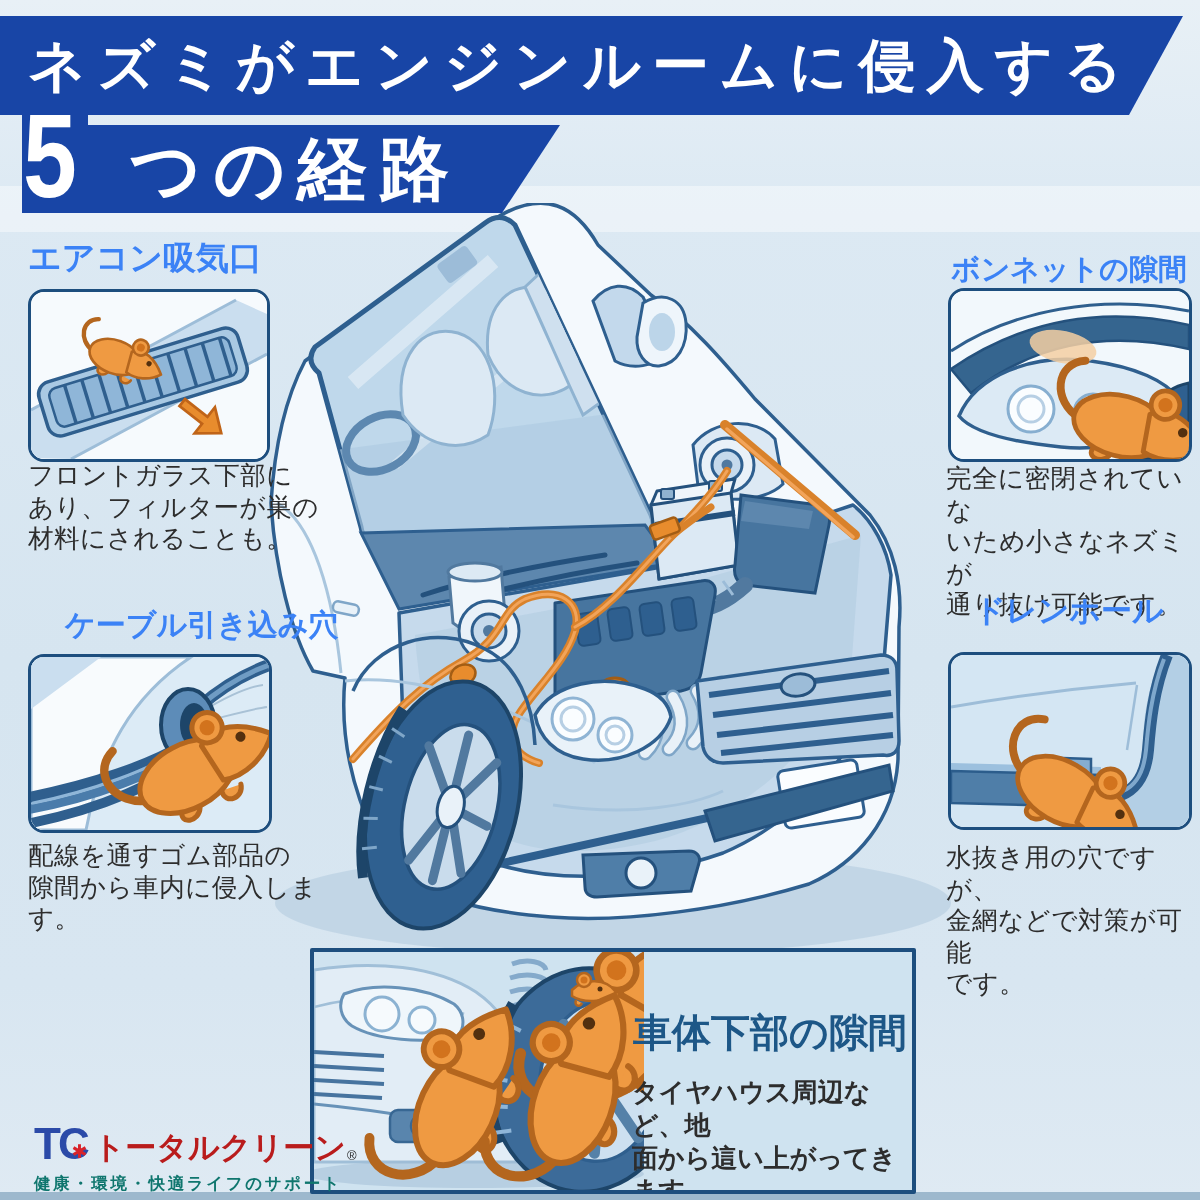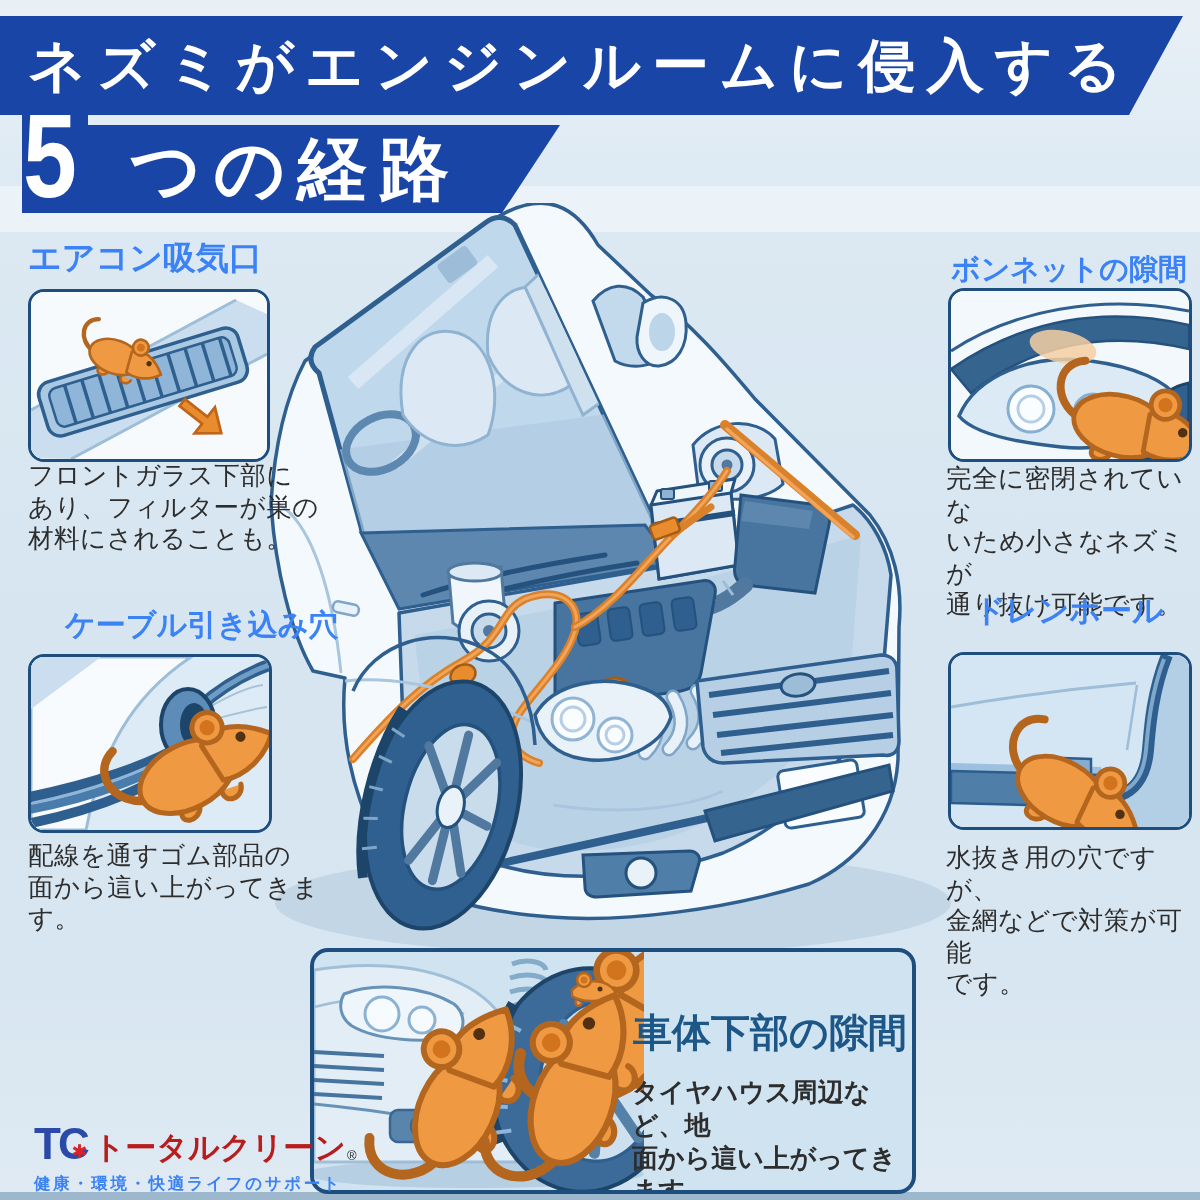--- a/index.html
+++ b/index.html
@@ -42,35 +42,35 @@
     color:#2d2d2d;font-weight:400;font-size:25.5px;line-height:1.24;letter-spacing:0.5px;
     white-space:pre-line;z-index:20;
   }
   .figbox{
     border:3.5px solid #1d4e7e;border-radius:16px;background:#fff;overflow:hidden;z-index:20;
   }
   .figbox svg{display:block;}
   
   .ebox{
     left:310px;top:948px;width:606px;height:246px;z-index:20;
-    border:4px solid #1d4e7e;border-radius:18px;background:#cfe3f0;overflow:hidden;box-sizing:border-box;
+    border:4px solid #1d4e7e;border-radius:2px;background:#cfe3f0;overflow:hidden;box-sizing:border-box;
   }
   .ebox .etext{position:absolute;left:318px;top:54px;width:276px;}
   .ebox .etitle{color:#1d5787;font-size:39px;font-weight:800;text-align:center;white-space:nowrap;}
   .ebox .ebody{margin-top:16px;color:#2d2d2d;font-weight:600;font-size:26px;line-height:1.26;white-space:pre-line;}
   
   .car{left:253px;top:203px;z-index:10;}
   
   .logo{left:34px;top:1122px;z-index:20;}
   .logo .row{display:flex;align-items:center;}
   .logo .tc{font-size:44px;font-weight:800;color:#2b4aa8;letter-spacing:-3px;line-height:1;}
   .logo .mark{font-size:19px;color:#d8232a;margin-left:-15px;margin-top:14px;line-height:1;}
   .logo .name{font-size:31px;font-weight:800;color:#b91c1c;margin-left:6px;margin-top:6px;line-height:1;letter-spacing:0px;white-space:nowrap;}
   .logo .reg{font-size:13px;color:#1f1f1f;margin-top:22px;margin-left:1px;}
-  .logo .tag{margin-top:7px;font-size:16.5px;font-weight:600;color:#3b82f6;letter-spacing:2.6px;white-space:nowrap;}
+  .logo .tag{margin-top:7px;font-size:16.5px;font-weight:600;color:#0f766e;letter-spacing:2.6px;white-space:nowrap;}
 </style>
 </head>
 <body>
 
 <svg width="0" height="0" style="position:absolute" aria-hidden="true">
   <defs>
     <symbol id="mouse" viewBox="0 0 120 72" overflow="visible">
       <g stroke="#b4661e" stroke-width="3" stroke-linejoin="round" stroke-linecap="round">
         <path d="M20,42 C0,36 -4,12 14,6" fill="none" stroke-width="5"></path>
         <path d="M34,56 C28,64 40,67 44,60" fill="#ef9a42"></path>
@@ -282,21 +282,21 @@
       <path d="M0,152 C64,140 126,116 156,94" stroke="#4a7cab" stroke-width="9"></path>
       <path d="M0,166 C70,152 132,124 160,100" stroke="#2f5f8e" stroke-width="10"></path>
       <path d="M2,146 C62,134 120,112 150,92" stroke="#8fb6d8" stroke-width="3"></path>
     </g>
     <ellipse cx="157" cy="68" rx="27" ry="36" fill="#5d8cb8" stroke="#1d4569" stroke-width="4"></ellipse>
     <ellipse cx="163" cy="68" rx="14" ry="22" fill="#1d4569"></ellipse>
     <use href="#mouse" transform="translate(50,85) rotate(-28) scale(0.85)"></use>
   </svg>
 </div>
 <div class="abs sec-body" style="left:28px;top:840px;width:320px;">配線を通すゴム部品の
-面から這い上がってきます。</div>
+隙間から車内に侵入します。</div>
 
 <div class="abs sec-title" style="left:946px;top:252px;width:246px;font-size:29px;text-align:center;">ボンネットの隙間</div>
 <div class="abs figbox" style="left:948px;top:288px;width:238px;height:168px;">
   <svg width="238" height="168" viewBox="0 0 238 168">
     <rect width="238" height="168" fill="#f2f8fc"></rect>
     <path d="M0,78 C70,30 150,14 238,34 L238,58 C150,38 80,55 20,102 Z" fill="#35658f" stroke="#24517d" stroke-width="2.5"></path>
     <path d="M0,60 C60,20 150,2 238,20" fill="none" stroke="#2f5f8e" stroke-width="3"></path>
     <path d="M8,125 C25,85 80,62 140,70 C185,76 215,90 228,108 C205,146 160,161 110,156 C60,151 22,142 8,125 Z" fill="#dceaf5" stroke="#2f5f8e" stroke-width="3.5"></path>
     <circle cx="80" cy="118" r="23" fill="#fafdff" stroke="#86aed0" stroke-width="3"></circle>
     <circle cx="80" cy="118" r="13" fill="none" stroke="#b7cfe4" stroke-width="3"></circle>

